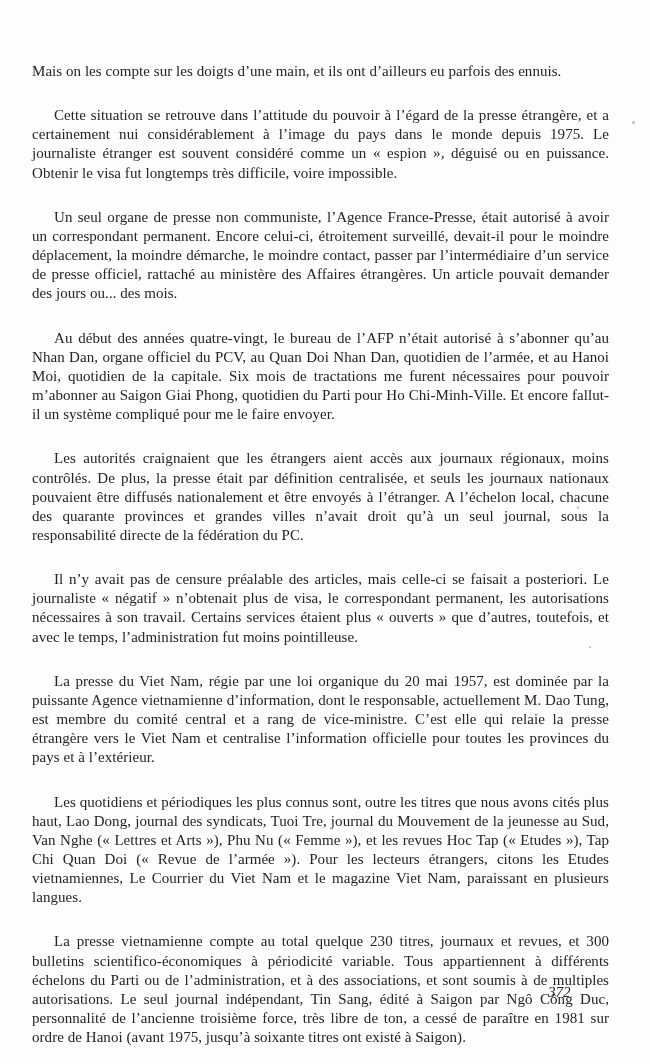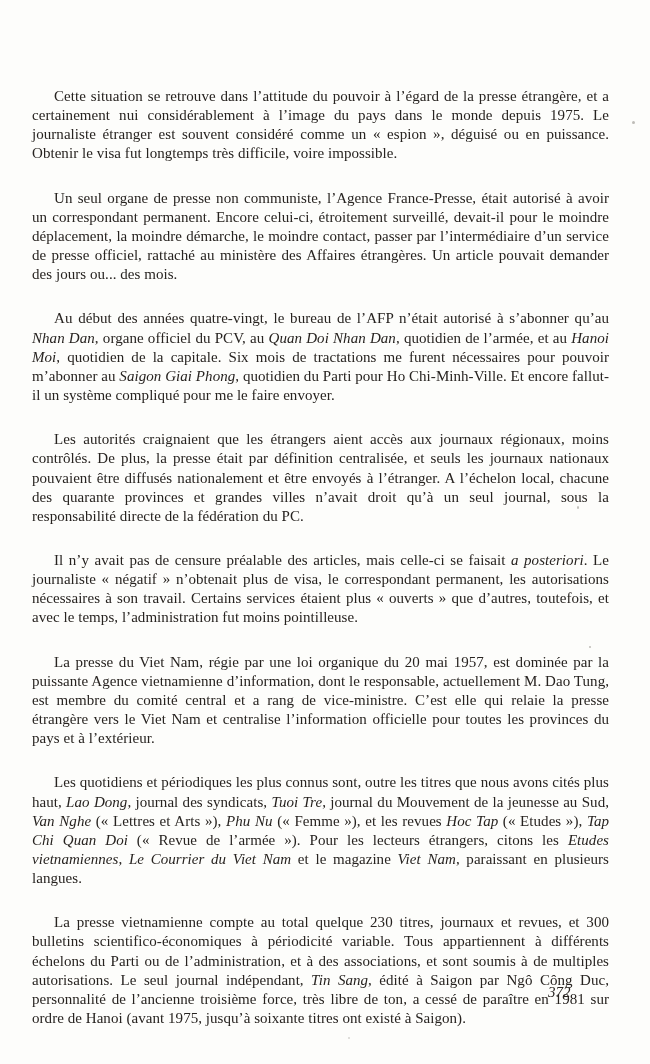--- a/index.html
+++ b/index.html
@@ -32,21 +32,20 @@
   }
   .para{
     margin:0;
     padding:0;
   }
   .para.indent{
     text-indent:22px;
     margin-top:25px;
   }
   .seg.italic{
-    font-style:italic;
   }
   .folio{
     position:absolute;
     left:548px;
     top:984px;
     font-size:15px;
     font-style:italic;
     color:var(--ink);
   }
   .artifact{
@@ -58,20 +57,21 @@
   .a1{left:632px;top:121px;width:3px;height:3px;}
   .a2{left:577px;top:506px;width:2px;height:3px;}
   .a3{left:589px;top:646px;width:2px;height:2px;}
   .a4{left:348px;top:1037px;width:2px;height:2px;opacity:.35;}
 </style>
 </head>
 <body>
 
 <div class="page">
   <div class="text-block">
+      <p class="para"><span class="seg">Mais on les compte sur les doigts d’une main, et ils ont d’ailleurs eu parfois des ennuis.</span></p>
       <p class="para indent"><span class="seg">Cette situation se retrouve dans l’attitude du pouvoir à l’égard de la presse étrangère, et a certainement nui considérablement à l’image du pays dans le monde depuis 1975. Le journaliste étranger est souvent considéré comme un « espion », déguisé ou en puissance. Obtenir le visa fut longtemps très difficile, voire impossible.</span></p>
       <p class="para indent"><span class="seg">Un seul organe de presse non communiste, l’Agence France-Presse, était autorisé à avoir un correspondant permanent. Encore celui-ci, étroitement surveillé, devait-il pour le moindre déplacement, la moindre démarche, le moindre contact, passer par l’intermédiaire d’un service de presse officiel, rattaché au ministère des Affaires étrangères. Un article pouvait demander des jours ou... des mois.</span></p>
       <p class="para indent"><span class="seg">Au début des années quatre-vingt, le bureau de l’AFP n’était autorisé à s’abonner qu’au </span><span class="seg italic">Nhan Dan</span><span class="seg">, organe officiel du PCV, au </span><span class="seg italic">Quan Doi Nhan Dan</span><span class="seg">, quotidien de l’armée, et au </span><span class="seg italic">Hanoi Moi</span><span class="seg">, quotidien de la capitale. Six mois de tractations me furent nécessaires pour pouvoir m’abonner au </span><span class="seg italic">Saigon Giai Phong</span><span class="seg">, quotidien du Parti pour Ho Chi-Minh-Ville. Et encore fallut-il un système compliqué pour me le faire envoyer.</span></p>
       <p class="para indent"><span class="seg">Les autorités craignaient que les étrangers aient accès aux journaux régionaux, moins contrôlés. De plus, la presse était par définition centralisée, et seuls les journaux nationaux pouvaient être diffusés nationalement et être envoyés à l’étranger. A l’échelon local, chacune des quarante provinces et grandes villes n’avait droit qu’à un seul journal, sous la responsabilité directe de la fédération du PC.</span></p>
       <p class="para indent"><span class="seg">Il n’y avait pas de censure préalable des articles, mais celle-ci se faisait </span><span class="seg italic">a posteriori</span><span class="seg">. Le journaliste « négatif » n’obtenait plus de visa, le correspondant permanent, les autorisations nécessaires à son travail. Certains services étaient plus « ouverts » que d’autres, toutefois, et avec le temps, l’administration fut moins pointilleuse.</span></p>
       <p class="para indent"><span class="seg">La presse du Viet Nam, régie par une loi organique du 20 mai 1957, est dominée par la puissante Agence vietnamienne d’information, dont le responsable, actuellement M. Dao Tung, est membre du comité central et a rang de vice-ministre. C’est elle qui relaie la presse étrangère vers le Viet Nam et centralise l’information officielle pour toutes les provinces du pays et à l’extérieur.</span></p>
       <p class="para indent"><span class="seg">Les quotidiens et périodiques les plus connus sont, outre les titres que nous avons cités plus haut, </span><span class="seg italic">Lao Dong</span><span class="seg">, journal des syndicats, </span><span class="seg italic">Tuoi Tre</span><span class="seg">, journal du Mouvement de la jeunesse au Sud, </span><span class="seg italic">Van Nghe</span><span class="seg"> (« Lettres et Arts »), </span><span class="seg italic">Phu Nu</span><span class="seg"> (« Femme »), et les revues </span><span class="seg italic">Hoc Tap</span><span class="seg"> (« Etudes »), </span><span class="seg italic">Tap Chi Quan Doi</span><span class="seg"> (« Revue de l’armée »). Pour les lecteurs étrangers, citons les </span><span class="seg italic">Etudes vietnamiennes</span><span class="seg">, </span><span class="seg italic">Le Courrier du Viet Nam</span><span class="seg"> et le magazine </span><span class="seg italic">Viet Nam</span><span class="seg">, paraissant en plusieurs langues.</span></p>
       <p class="para indent"><span class="seg">La presse vietnamienne compte au total quelque 230 titres, journaux et revues, et 300 bulletins scientifico-économiques à périodicité variable. Tous appartiennent à différents échelons du Parti ou de l’administration, et à des associations, et sont soumis à de multiples autorisations. Le seul journal indépendant, </span><span class="seg italic">Tin Sang</span><span class="seg">, édité à Saigon par Ngô Công Duc, personnalité de l’ancienne troisième force, très libre de ton, a cessé de paraître en 1981 sur ordre de Hanoi (avant 1975, jusqu’à soixante titres ont existé à Saigon).</span></p>
     </div>
   <div class="folio">372</div>

